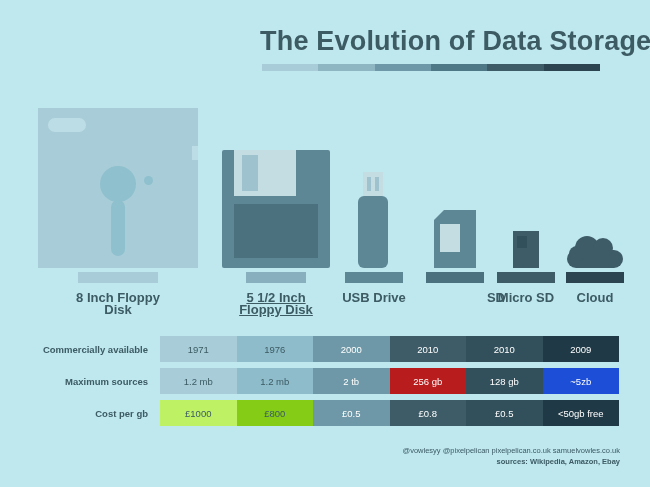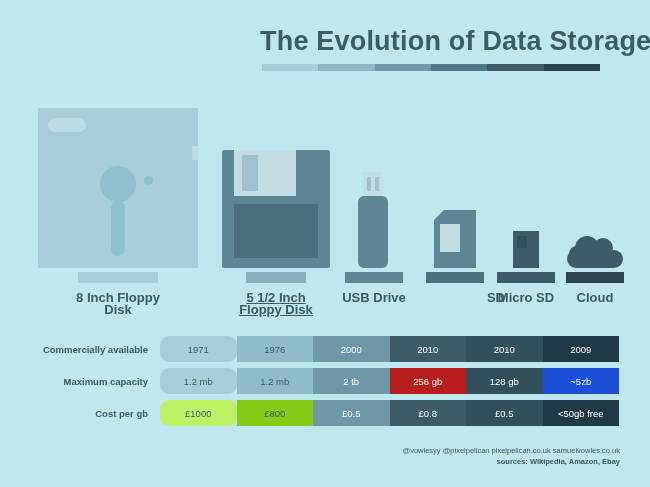--- a/index.html
+++ b/index.html
@@ -152,21 +152,21 @@
     font-weight:bold;
     display:flex;align-items:center;justify-content:flex-end;
   }
   .cell{
     width:76.5px;
     display:flex;align-items:center;justify-content:center;
     font-size:9.5px;
     color:#ffffff;
     font-weight:normal;
   }
-  .cell.c0{color:#3c5b63;border-radius:9px;}
+  .cell.c0{color:#3c5b63;}
   .cell.c1{color:#3c5b63;}
 
   
   .footer{
     position:absolute;right:30px;bottom:20px;
     text-align:right;
     color:#3c5b63;
     font-size:7.5px;
     line-height:11px;
   }
@@ -265,21 +265,21 @@
       <div class="rowlabel">Commercially available</div>
       <div class="cell c0" style="background:#a8cdd8">1971</div>
       <div class="cell c1" style="background:#8fbccb">1976</div>
       <div class="cell" style="background:#6e98a7">2000</div>
       <div class="cell" style="background:#3e5c68">2010</div>
       <div class="cell" style="background:#32505b">2010</div>
       <div class="cell" style="background:#1f3a46">2009</div>
     </div>
 
     <div class="trow">
-      <div class="rowlabel">Maximum capacity</div>
+      <div class="rowlabel">Maximum sources</div>
       <div class="cell c0" style="background:#a8cdd8">1.2 mb</div>
       <div class="cell c1" style="background:#8fbccb">1.2 mb</div>
       <div class="cell" style="background:#6e98a7">2 tb</div>
       <div class="cell" style="background:#b91c1c">256 gb</div>
       <div class="cell" style="background:#32505b">128 gb</div>
       <div class="cell" style="background:#1d4ed8">~5zb</div>
     </div>
 
     <div class="trow">
       <div class="rowlabel">Cost per gb</div>

